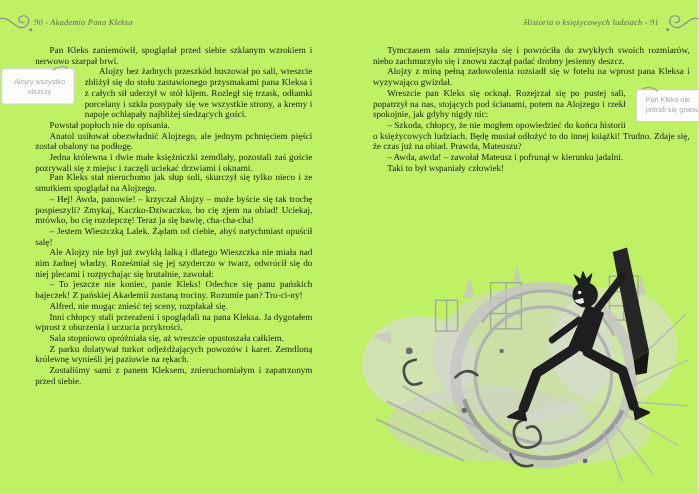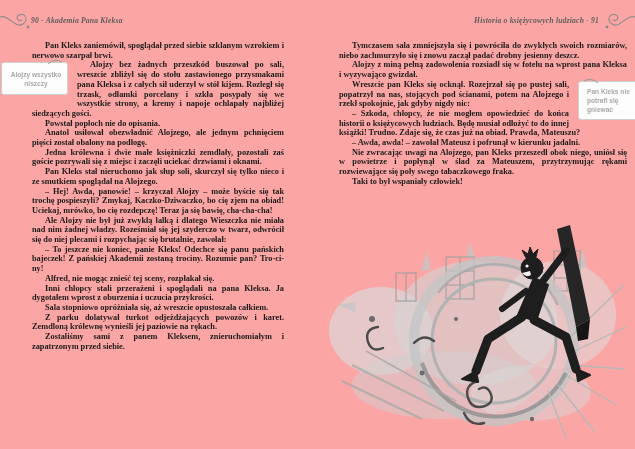--- a/index.html
+++ b/index.html
@@ -5,23 +5,22 @@
   * { box-sizing: border-box; }
   html, body { margin: 0; padding: 0; }
   body {
     width: 635px; height: 449px;
     background: #ffffff;
     font-family: "Liberation Serif", serif;
   }
   .spread {
     position: relative;
     width: 635px; height: 449px;
-    background: #fca5a5;
+    background: #bef264;
     overflow: hidden;
-    font-weight: bold;
   }
   .page {
     position: absolute; top: 0; height: 449px;
   }
   .page-left  { left: 0;   width: 318px; }
   .page-right { left: 318px; width: 317px; }
 
   .corner-flourish {
     position: absolute; top: 8px;
   }
@@ -107,20 +106,21 @@
           </svg>
           <span>Alojzy wszystko niszczy</span>
         </span>
         <span>Alojzy bez żadnych przeszkód buszował po sali, wreszcie zbliżył się do stołu zastawionego przysmakami pana Kleksa i z całych sił uderzył w stół kijem. Rozległ się trzask, odłamki porcelany i szkła posypały się we wszystkie strony, a kremy i napoje ochlapały najbliżej siedzących gości.</span>
       </p>
       <p class="para"><span>Powstał popłoch nie do opisania.</span></p>
       <p class="para"><span>Anatol usiłował obezwładnić Alojzego, ale jednym pchnięciem pięści został obalony na podłogę.</span></p>
       <p class="para"><span>Jedna królewna i dwie małe księżniczki zemdlały, pozostali zaś goście pozrywali się z miejsc i zaczęli uciekać drzwiami i oknami.</span></p>
       <p class="para"><span>Pan Kleks stał nieruchomo jak słup soli, skurczył się tylko nieco i ze smutkiem spoglądał na Alojzego.</span></p>
       <p class="para"><span>– Hej! Awda, panowie! – krzyczał Alojzy – może byście się tak trochę pospieszyli? Zmykaj, Kaczko-Dziwaczko, bo cię zjem na obiad! Uciekaj, mrówko, bo cię rozdepczę! Teraz ja się bawię, cha-cha-cha!</span></p>
+      <p class="para"><span>– Jestem Wieszczką Lalek. Żądam od ciebie, abyś natychmiast opuścił salę!</span></p>
       <p class="para"><span>Ale Alojzy nie był już zwykłą lalką i dlatego Wieszczka nie miała nad nim żadnej władzy. Roześmiał się jej szyderczo w twarz, odwrócił się do niej plecami i rozpychając się brutalnie, zawołał:</span></p>
       <p class="para"><span>– To jeszcze nie koniec, panie Kleks! Odechce się panu pańskich bajeczek! Z pańskiej Akademii zostaną trociny. Rozumie pan? Tro-ci-ny!</span></p>
       <p class="para"><span>Alfred, nie mogąc znieść tej sceny, rozpłakał się.</span></p>
       <p class="para"><span>Inni chłopcy stali przerażeni i spoglądali na pana Kleksa. Ja dygotałem wprost z oburzenia i uczucia przykrości.</span></p>
       <p class="para"><span>Sala stopniowo opróżniała się, aż wreszcie opustoszała całkiem.</span></p>
       <p class="para"><span>Z parku dolatywał turkot odjeżdżających powozów i karet. Zemdloną królewnę wynieśli jej paziowie na rękach.</span></p>
       <p class="para"><span>Zostaliśmy sami z panem Kleksem, znieruchomiałym i zapatrzonym przed siebie.</span></p>
     </div>
   </div>
 
@@ -141,21 +141,20 @@
         <span class="note-box note-right">
           <svg class="note-pointer" width="16" height="8" viewBox="0 0 16 8">
             <path d="M15,7 Q8,1 1,5" fill="none" stroke="#9a9a9a" stroke-width="1"></path>
           </svg>
           <span>Pan Kleks nie potrafi się gniewać</span>
         </span>
         <span>Wreszcie pan Kleks się ocknął. Rozejrzał się po pustej sali, popatrzył na nas, stojących pod ścianami, potem na Alojzego i rzekł spokojnie, jak gdyby nigdy nic:</span>
       </p>
       <p class="para"><span>– Szkoda, chłopcy, że nie mogłem opowiedzieć do końca historii o księżycowych ludziach. Będę musiał odłożyć to do innej książki! Trudno. Zdaje się, że czas już na obiad. Prawda, Mateuszu?</span></p>
       <p class="para"><span>– Awda, awda! – zawołał Mateusz i pofrunął w kierunku jadalni.</span></p>
-      <p class="para"><span>Nie zwracając uwagi na Alojzego, pan Kleks przeszedł obok niego, uniósł się w powietrze i popłynął w ślad za Mateuszem, przytrzymując rękami rozwiewające się poły swego tabaczkowego fraka.</span></p>
       <p class="para"><span>Taki to był wspaniały człowiek!</span></p>
     </div>
 
     <svg class="illustration" viewBox="0 0 302 222" aria-hidden="true">
 
       <ellipse cx="55" cy="108" rx="52" ry="44" fill="#dadada" opacity="0.65"></ellipse>
       <ellipse cx="150" cy="100" rx="82" ry="62" fill="#d3d3d3" opacity="0.6"></ellipse>
       <ellipse cx="232" cy="92" rx="58" ry="54" fill="#dcdcdc" opacity="0.55"></ellipse>
       <ellipse cx="118" cy="162" rx="92" ry="34" fill="#cfcfcf" opacity="0.5"></ellipse>
       <ellipse cx="205" cy="170" rx="60" ry="28" fill="#d8d8d8" opacity="0.5"></ellipse>

